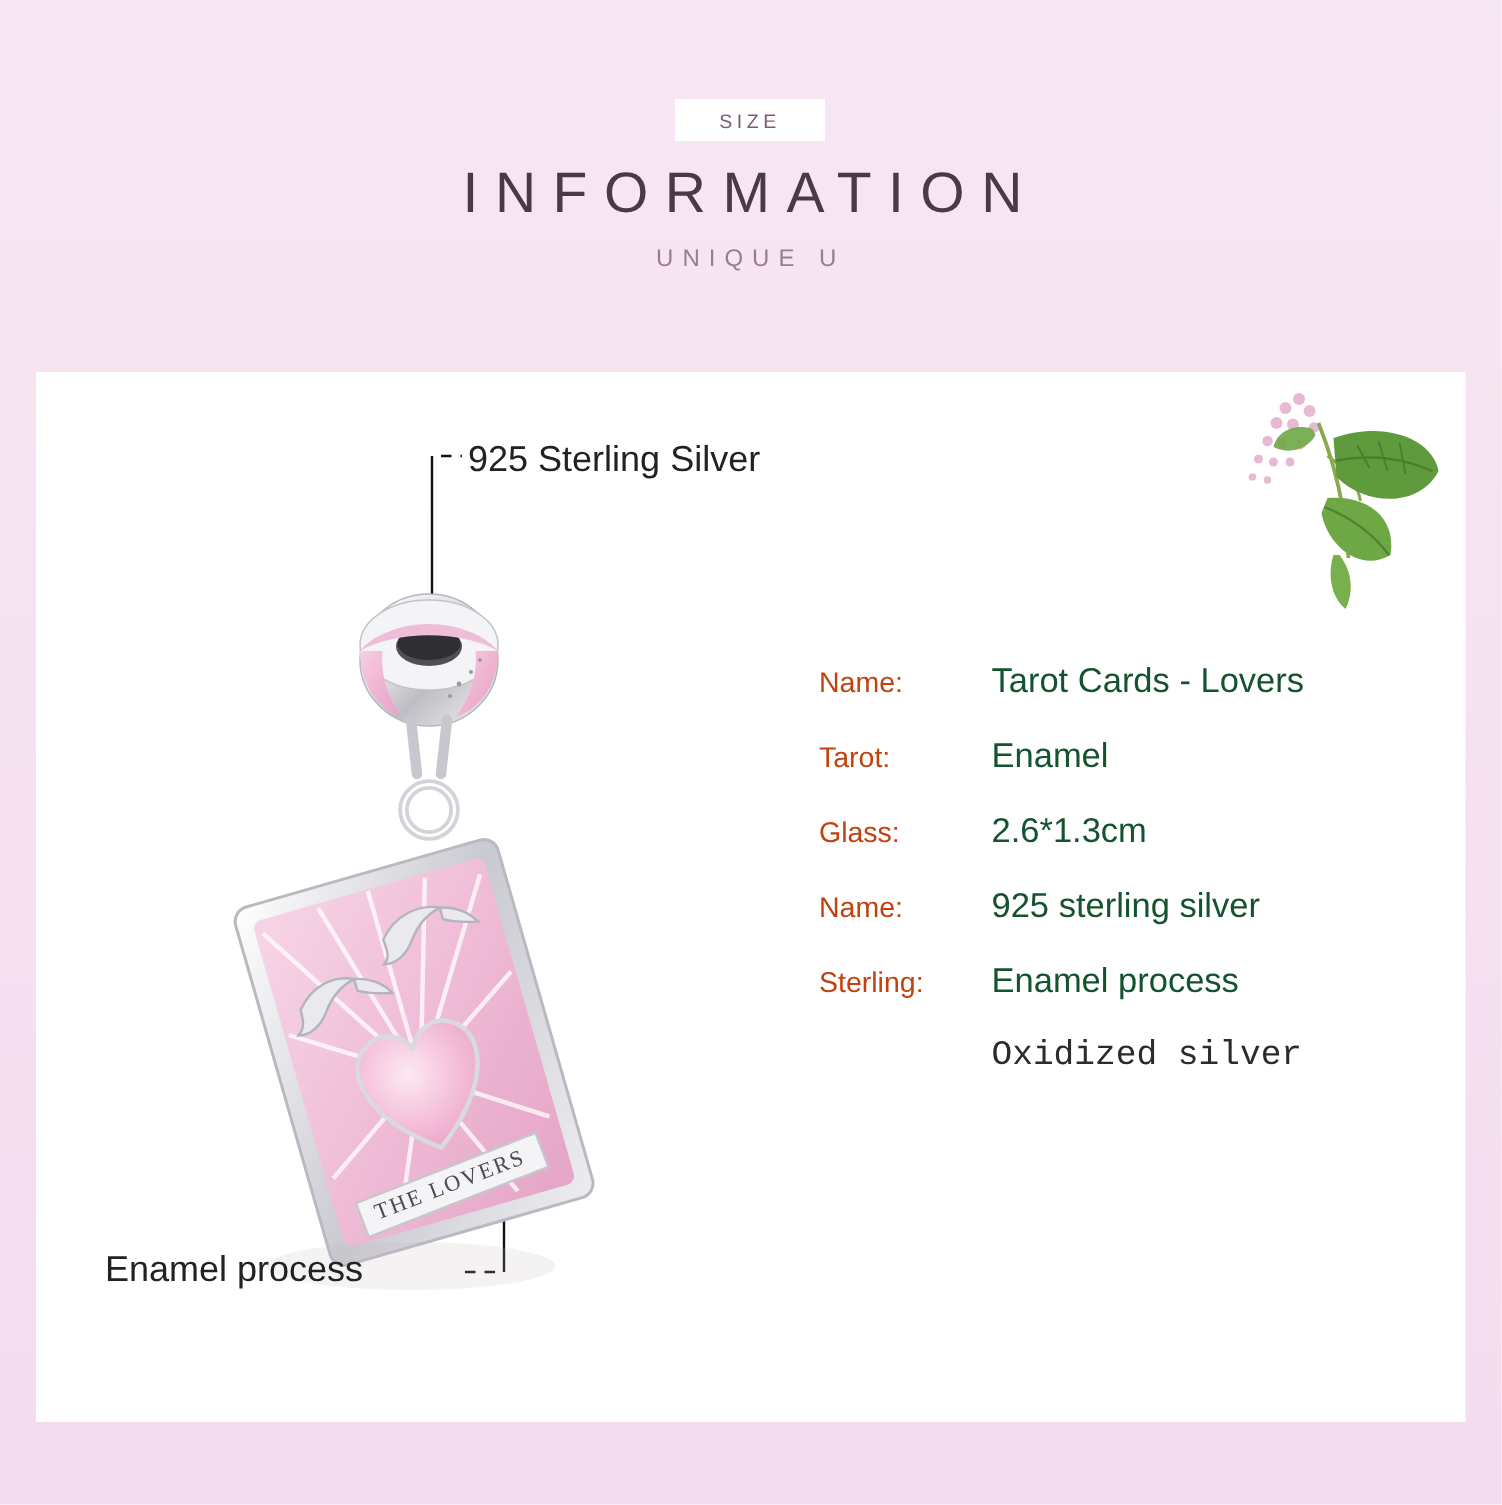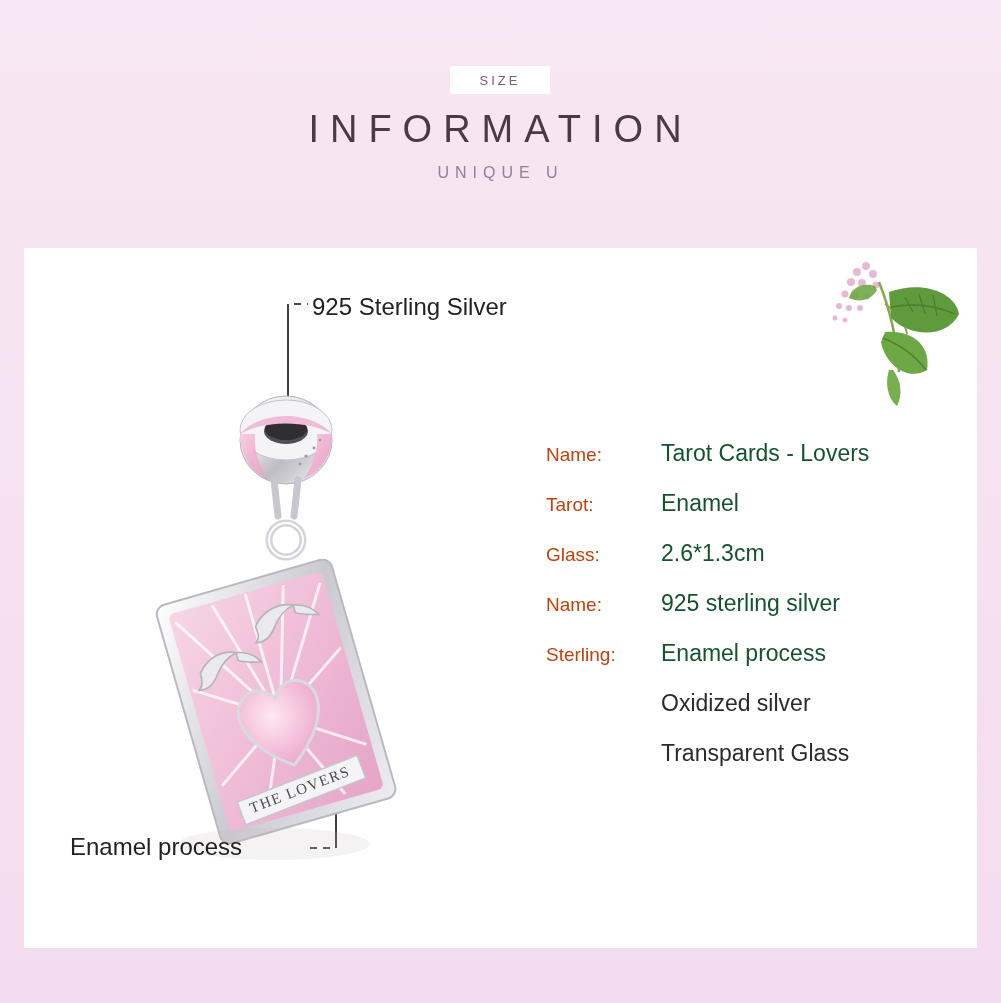--- a/index.html
+++ b/index.html
@@ -132,20 +132,21 @@
   }
   .spec-val {
     font-size: 23px;
     color: #14532d;
   }
   .spec-extra {
     font-size: 23px;
     color: #2b2b2b;
     margin-left: 115px;
     margin-bottom: 23px;
+    font-family: Liberation Mono, monospace;
   }
 </style>
 </head>
 <body>
 
 <div class="page">
 
   <div class="header">
     <div class="size-badge">SIZE</div>
     <div class="info-title">INFORMATION</div>
@@ -308,17 +309,16 @@
       </div>
       <div class="spec-row">
         <div class="spec-key">Name:</div>
         <div class="spec-val">925 sterling silver</div>
       </div>
       <div class="spec-row">
         <div class="spec-key">Sterling:</div>
         <div class="spec-val">Enamel process</div>
       </div>
       <div class="spec-extra">Oxidized silver</div>
-      <div class="spec-extra">Transparent Glass</div>
     </div>
 
   </div>
 </div>
 
 </body></html>

